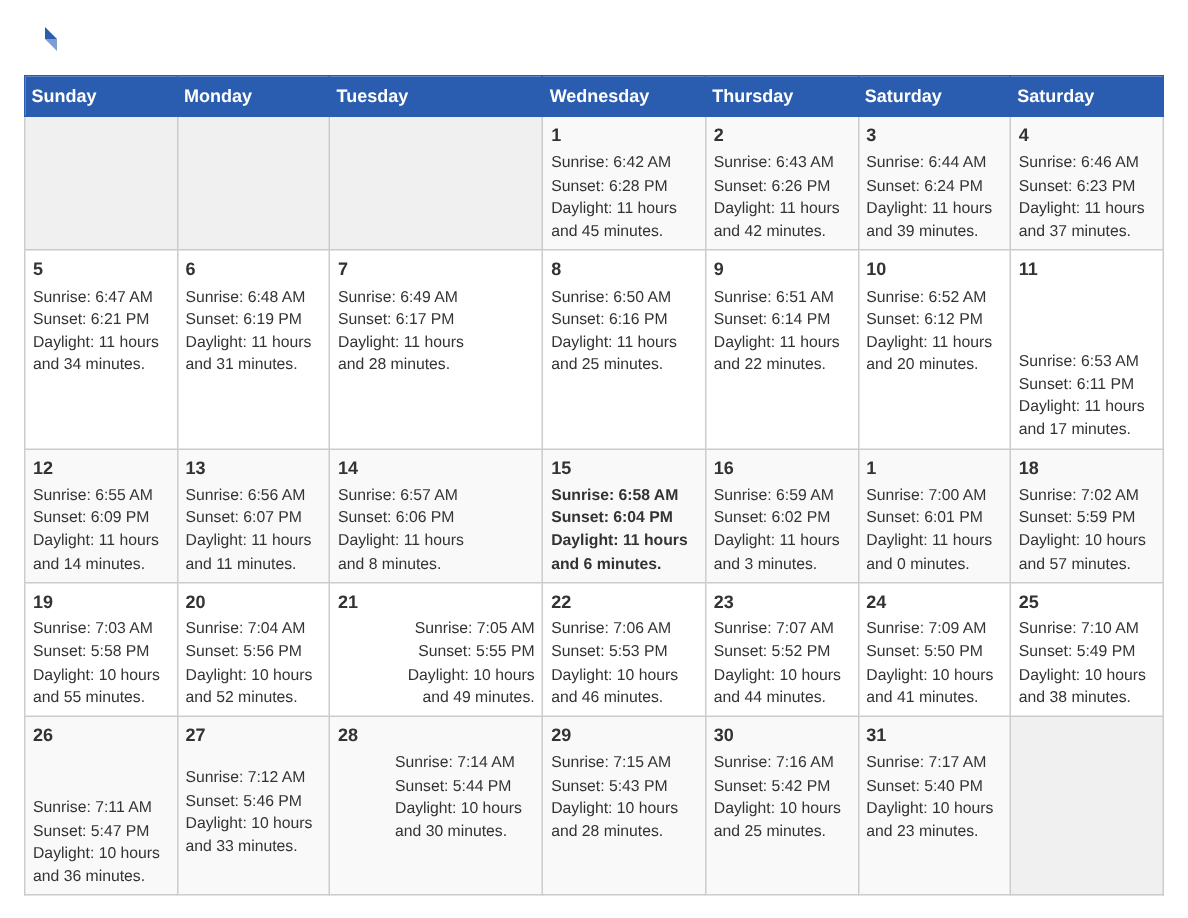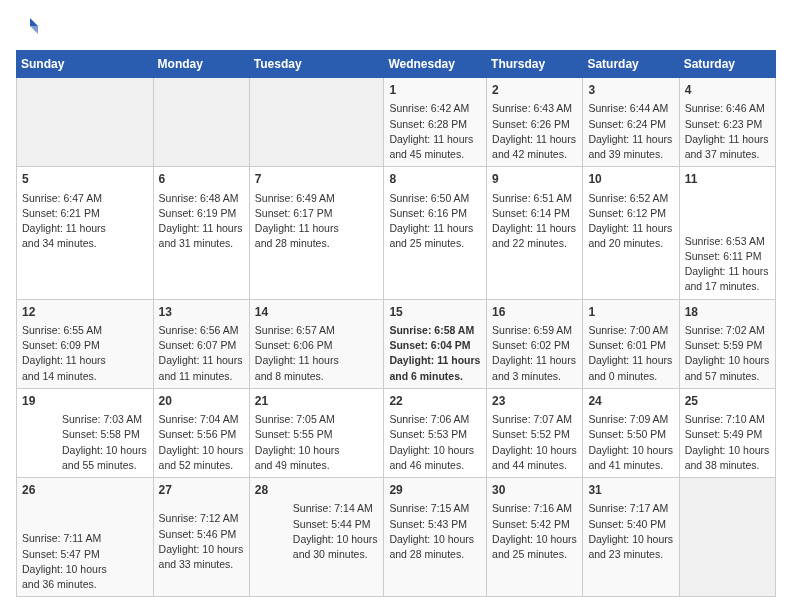--- a/index.html
+++ b/index.html
@@ -264,35 +264,35 @@
           <span class="day-num">18</span>
           <div class="day-info" style="white-space: pre-line;">Sunrise: 7:02 AM
 Sunset: 5:59 PM
 Daylight: 10 hours
 and 57 minutes.</div>
         </td>
       </tr>
       <tr>
         <td>
           <span class="day-num">19</span>
-          <div class="day-info" style="white-space: pre-line; margin-left: 40px;">Sunrise: 7:03 AM
+          <div class="day-info" style="white-space: pre-line;">Sunrise: 7:03 AM
 Sunset: 5:58 PM
 Daylight: 10 hours
 and 55 minutes.</div>
         </td>
         <td>
           <span class="day-num">20</span>
           <div class="day-info" style="white-space: pre-line;">Sunrise: 7:04 AM
 Sunset: 5:56 PM
 Daylight: 10 hours
 and 52 minutes.</div>
         </td>
         <td>
           <span class="day-num">21</span>
-          <div class="day-info" style="white-space: pre-line;">Sunrise: 7:05 AM
+          <div class="day-info" style="white-space: pre-line; text-align: right;">Sunrise: 7:05 AM
 Sunset: 5:55 PM
 Daylight: 10 hours
 and 49 minutes.</div>
         </td>
         <td>
           <span class="day-num">22</span>
           <div class="day-info" style="white-space: pre-line;">Sunrise: 7:06 AM
 Sunset: 5:53 PM
 Daylight: 10 hours
 and 46 minutes.</div>

